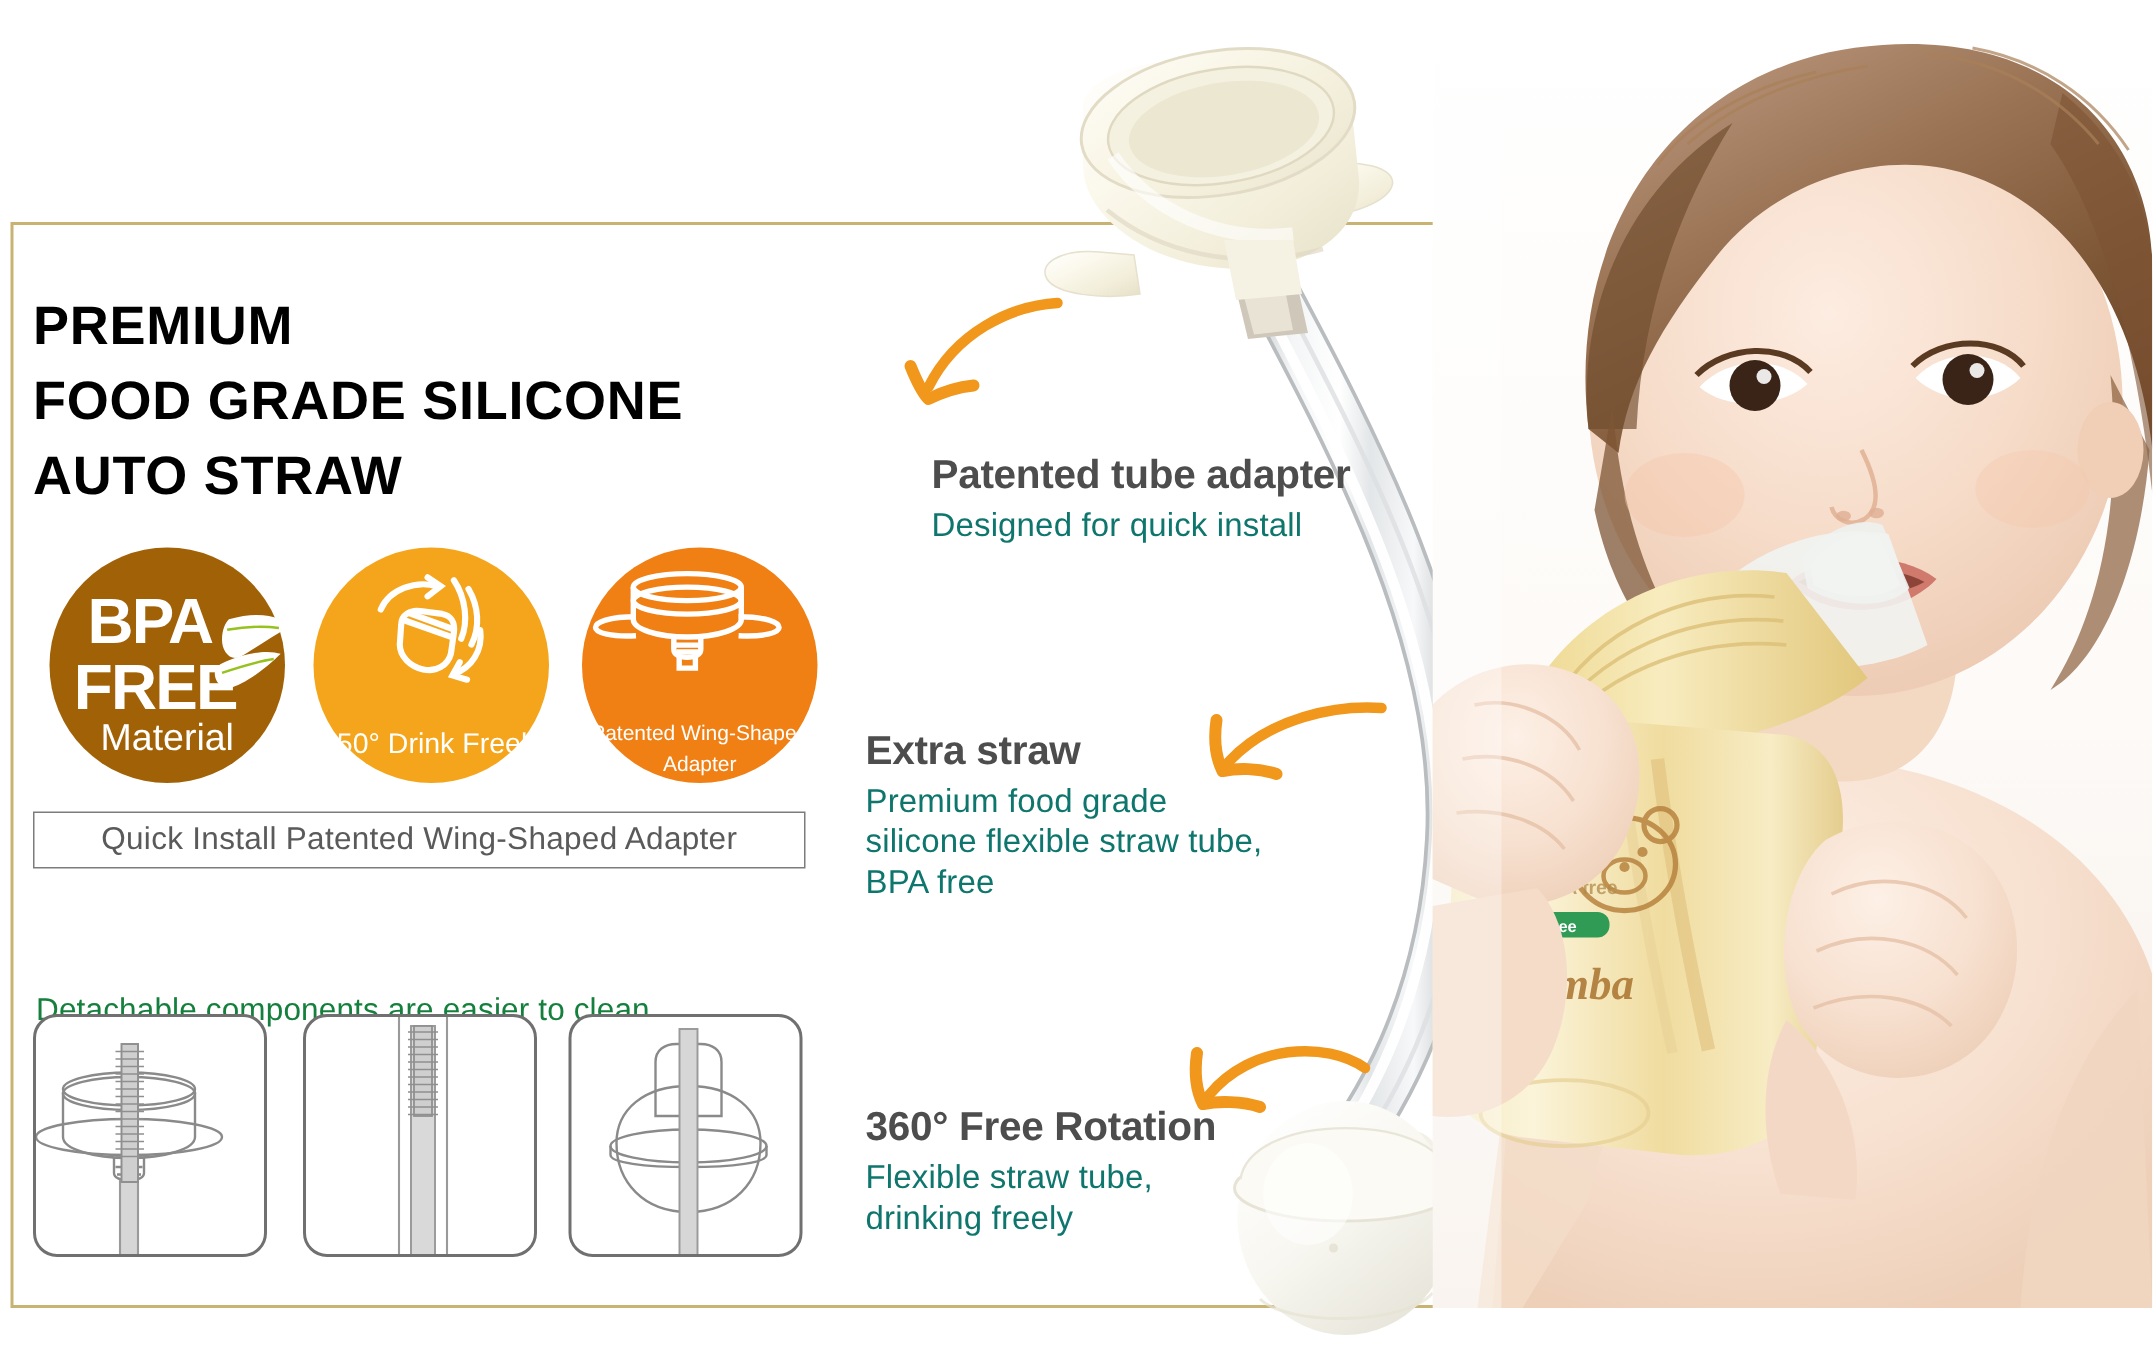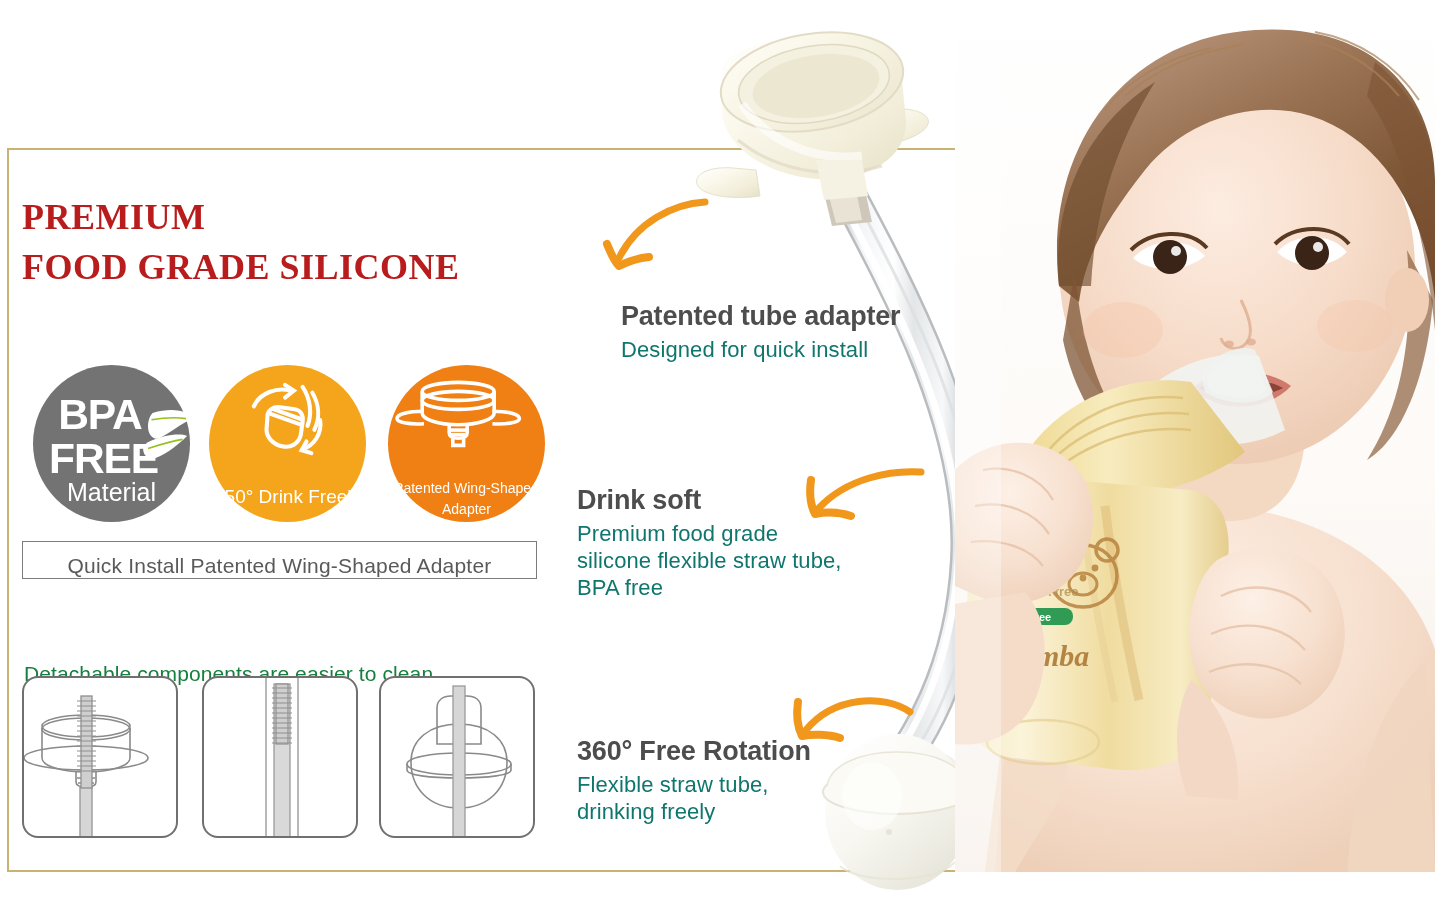--- a/index.html
+++ b/index.html
@@ -10,48 +10,48 @@
   
   #frame{
     position:absolute;left:7px;top:148px;width:1420px;height:724px;
     border:2px solid #c9b372;box-sizing:border-box;background:#ffffff;
   }
 
   
   #left-col{position:absolute;left:22px;top:192px;width:530px;}
 
   .title-line{
-    font-family:Liberation Serif, serif;
+    font-family:Liberation Sans, sans-serif;
     font-weight:bold;font-size:36px;letter-spacing:.5px;
-    color:#b91c1c;line-height:50px;white-space:nowrap;
+    color:#000000;line-height:50px;white-space:nowrap;
   }
 
   
   #badges{position:absolute;left:31px;top:365px;width:520px;height:160px;}
   .badge{
     position:absolute;width:157px;height:157px;border-radius:50%;
     color:#fff;text-align:center;box-sizing:border-box;
   }
   .badge .b-icon{position:absolute;left:0;right:0;top:12px;height:74px;}
   .badge .b-cap{
     position:absolute;left:4px;right:4px;bottom:12px;
     font-size:17px;line-height:20px;color:#ffffff;
   }
-  #badge-0{left:2px;background:#737373;}
+  #badge-0{left:2px;background:#a16207;}
   #badge-1{left:178px;background:#f5a51c;}
   #badge-2{left:357px;background:#f07f14;}
   #badge-0 .b-cap{bottom:20px;font-size:25px;}
   #badge-1 .b-cap{bottom:14px;font-size:19px;line-height:23px;}
   #badge-2 .b-cap{bottom:2px;font-size:14px;line-height:21px;}
 
   
   #note-box{
     position:absolute;left:22px;top:541px;width:515px;height:38px;
     border:1px solid #7c7c7c;box-sizing:border-box;
-    display:flex;align-items:flex-end;justify-content:center;
+    display:flex;align-items:center;justify-content:center;
     font-size:21px;color:#5a5a5a;letter-spacing:.2px;
   }
 
   #detach-label{
     position:absolute;left:24px;top:637px;
     font-size:21px;color:#15803d;letter-spacing:.1px;margin-top:25px;
   }
 
   
   #comp-row{position:absolute;left:22px;top:676px;width:520px;height:162px;}
@@ -97,20 +97,21 @@
 </head>
 <body>
 
 <div id="stage">
 
   <div id="frame"></div>
 
   <div id="left-col">
     <div class="title-line">PREMIUM</div>
     <div class="title-line">FOOD GRADE SILICONE</div>
+    <div class="title-line">AUTO STRAW</div>
   </div>
 
   <div id="badges">
 
     <div class="badge" id="badge-0">
       <span class="sr">BPA
 FREE</span>
       <svg class="b-icon" viewBox="0 0 157 80" style="top:18px;height:92px;">
         <text x="22" y="40" fill="#ffffff" font-family="Liberation Sans, sans-serif" font-size="37" font-weight="bold" letter-spacing="-1">BPA</text>
         <text x="14" y="78" fill="#ffffff" font-family="Liberation Sans, sans-serif" font-size="37" font-weight="bold" letter-spacing="-1">FREE</text>
@@ -481,21 +482,21 @@
       <rect x="0" y="0" width="46" height="872" fill="#ffffff" opacity=".35"></rect>
     </g>
   </svg>
 
   <div class="feat" id="feat-0">
     <h3>Patented tube adapter</h3>
     <p>Designed for quick install</p>
   </div>
 
   <div class="feat" id="feat-1">
-    <h3>Drink soft</h3>
+    <h3>Extra straw</h3>
     <p>Premium food grade
 silicone flexible straw tube,
 BPA free</p>
   </div>
 
   <div class="feat" id="feat-2">
     <h3>360° Free Rotation</h3>
     <p>Flexible straw tube,
 drinking freely</p>
   </div>

